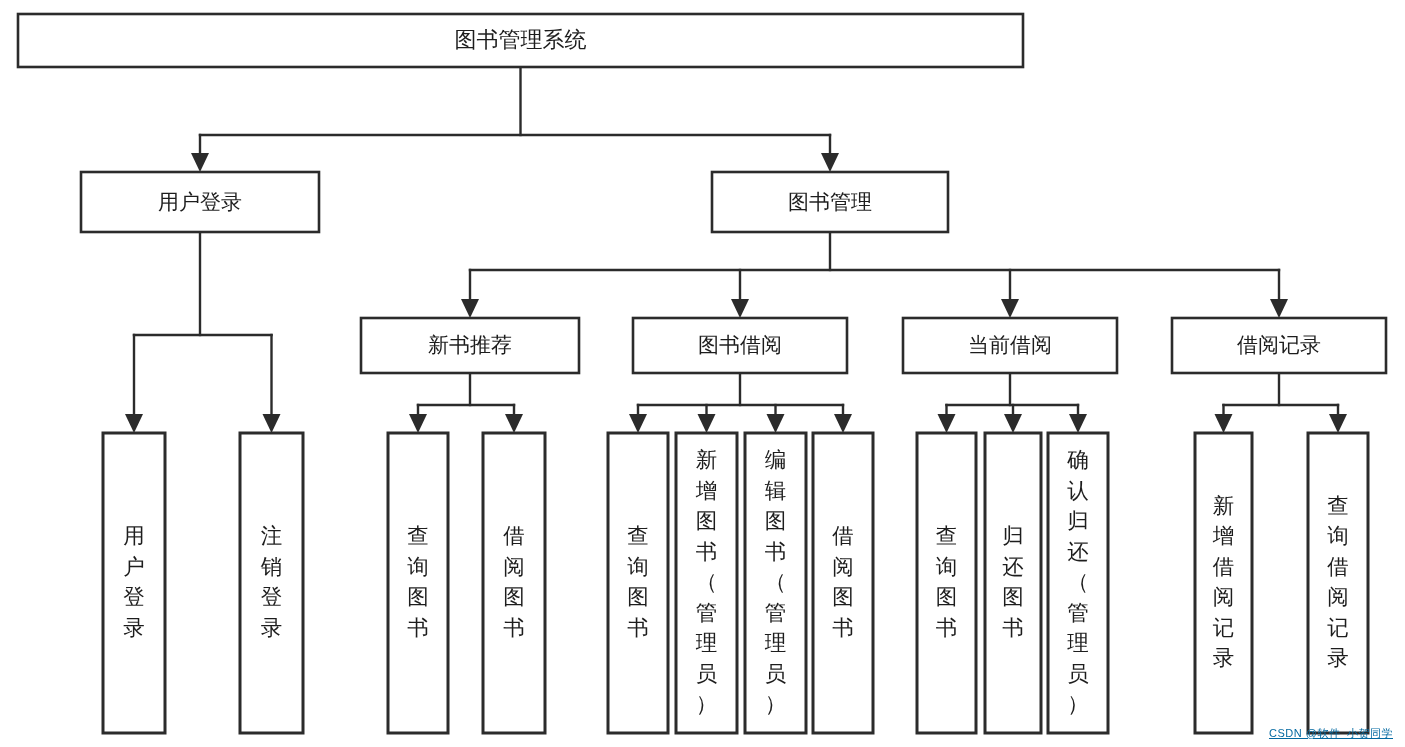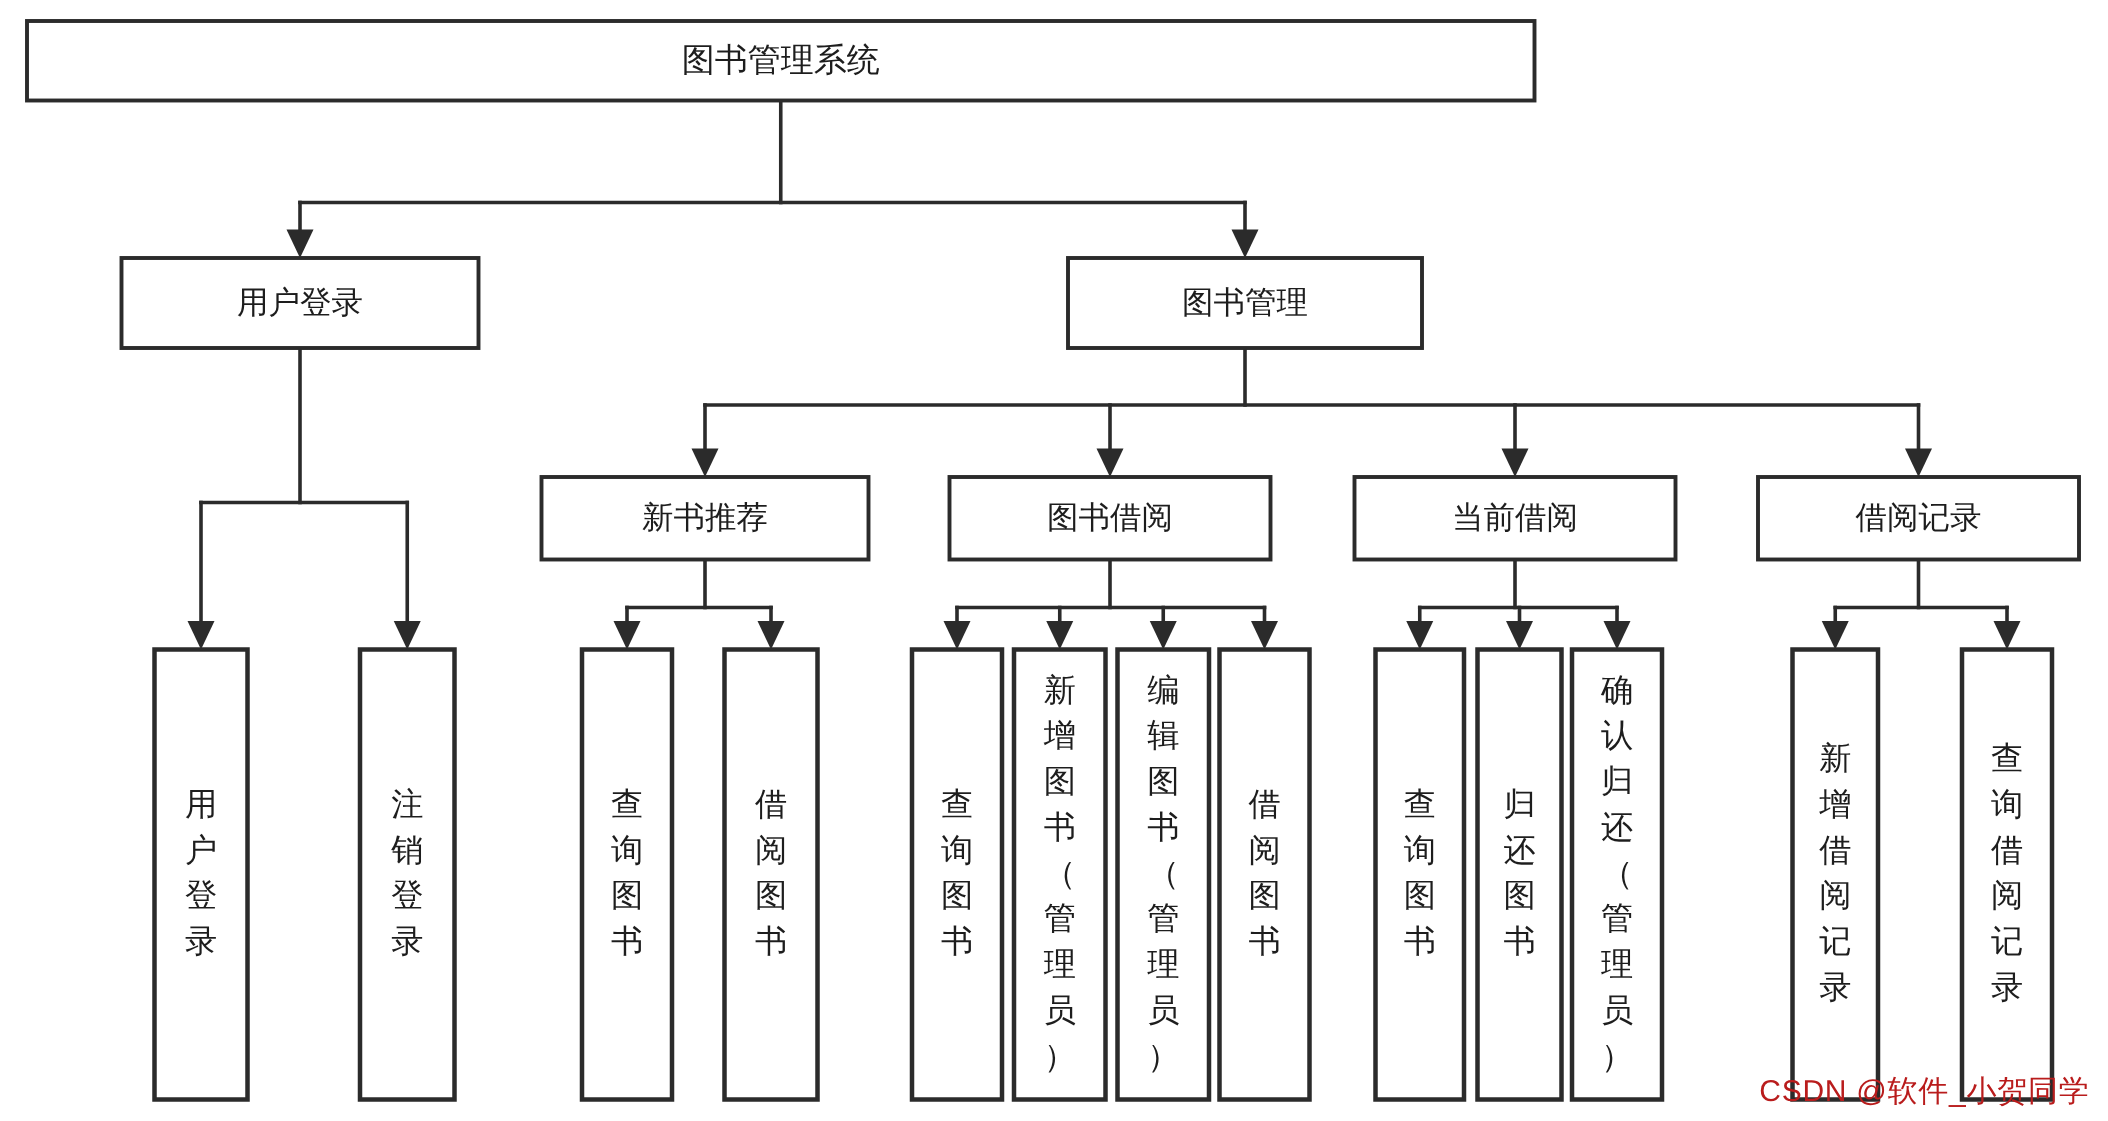--- a/index.html
+++ b/index.html
@@ -57,26 +57,27 @@
     font-size: 21.5px;
     letter-spacing: 0px;
   }
   .node-label.root {
     font-size: 22px;
   }
   .watermark {
     position: absolute;
     right: 12px;
     bottom: 6px;
-    color: #b91c1c;
-    font-size: 20px;
+    color: #0369a1;
+    font-size: 11px;
     font-family: "Liberation Sans", "DejaVu Sans", sans-serif;
     letter-spacing: 0.5px;
     white-space: nowrap;
     user-select: none;
+    text-decoration: underline;
   }
 </style>
 </head>
 <body>
 
 <div id="diagram-root">
   <svg id="flowchart" viewBox="0 0 1405 747">
     <g id="edges-layer">
         <line x1="520.5" y1="67" x2="520.5" y2="135" class="connector"></line>
         <line x1="200" y1="135" x2="830" y2="135" class="connector"></line>

